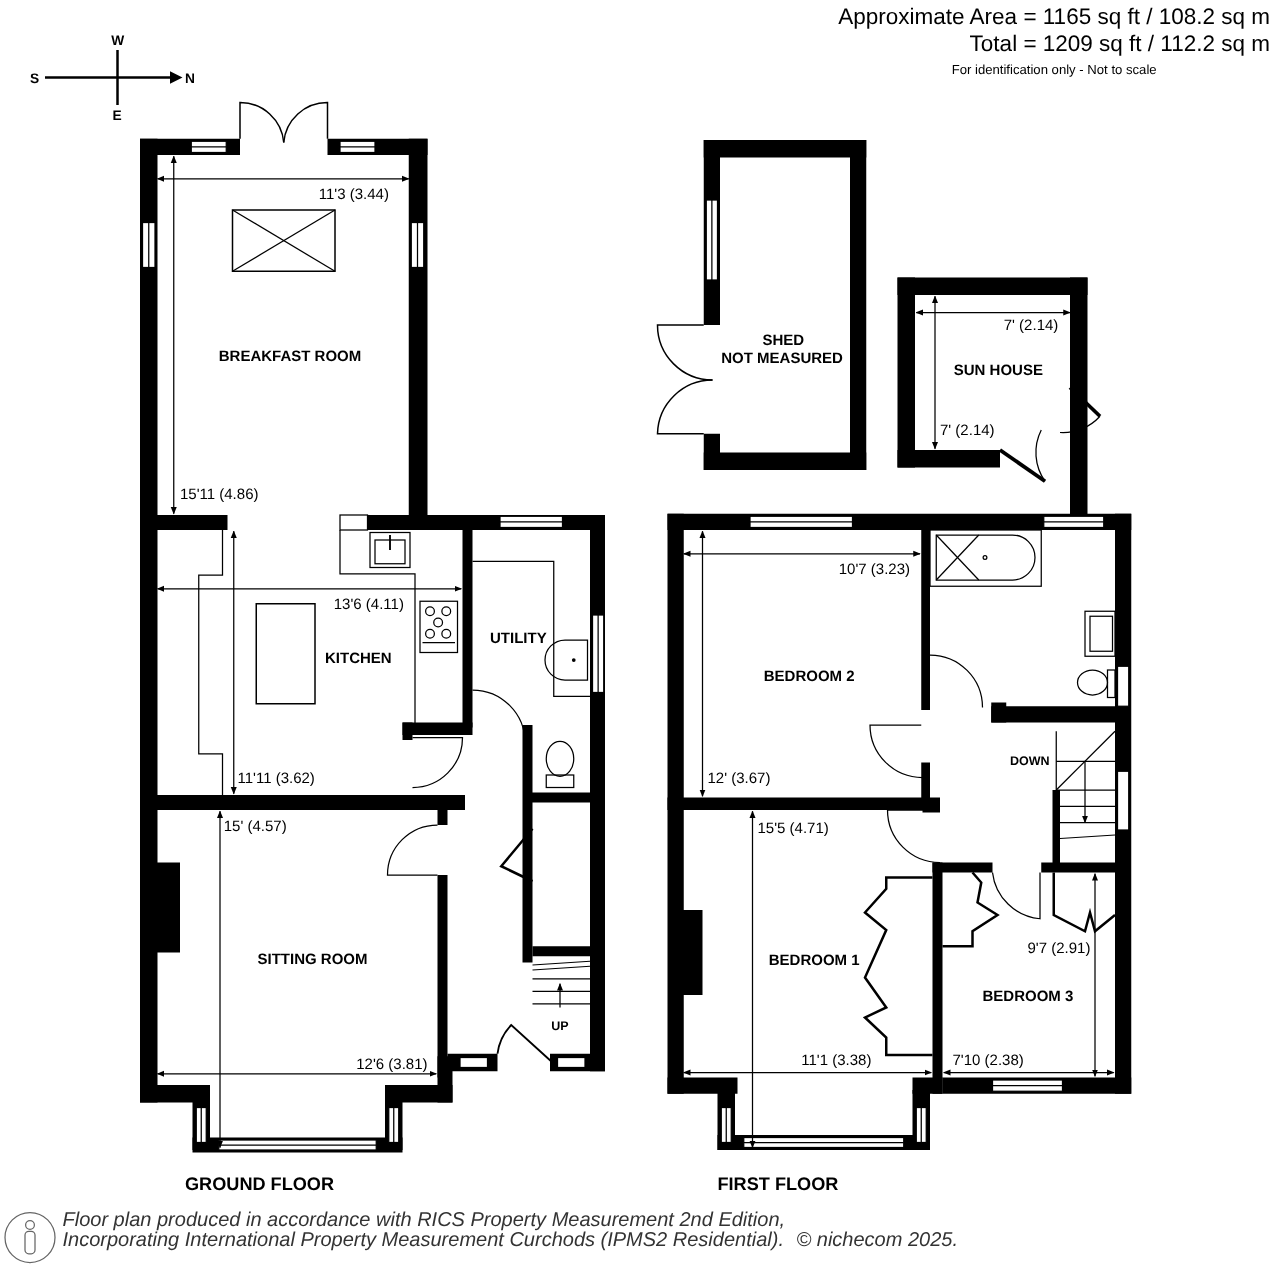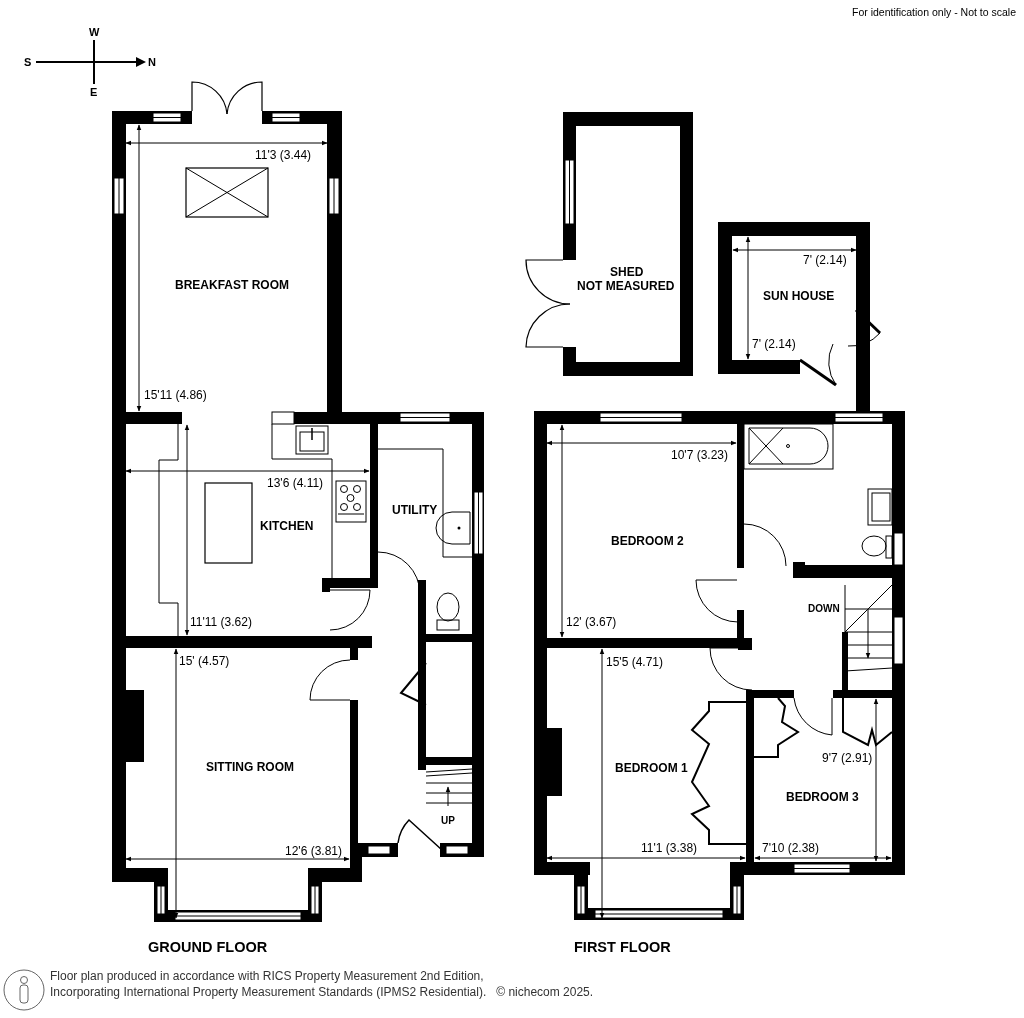--- a/index.html
+++ b/index.html
@@ -5,28 +5,30 @@
     html, body { margin: 0; padding: 0; background: #ffffff; }
     body { width: 1024px; height: 1018px; position: relative; overflow: hidden; font-family: "Liberation Sans", sans-serif; color: #000; }
     .area-block { position: absolute; right: 8px; top: 2px; text-align: right; }
     .area-line { font-size: 18px; line-height: 22px; }
     .area-note { font-size: 10.5px; margin-top: 4px; text-align: center; }
     svg.plan { position: absolute; left: 0; top: 0; }
     .lbl { font-family: "Liberation Sans", sans-serif; font-weight: bold; font-size: 12px; }
     .dim { font-family: "Liberation Sans", sans-serif; font-size: 12px; }
     .floor { font-family: "Liberation Sans", sans-serif; font-weight: bold; font-size: 14.5px; }
     .compass { font-family: "Liberation Sans", sans-serif; font-weight: bold; font-size: 11px; }
-    .footer { position: absolute; left: 50px; top: 969px; font-size: 12px; line-height: 15.5px; color: #333; }
+    .footer { position: absolute; left: 50px; top: 969px; font-size: 16px; line-height: 15.5px; color: #333; font-style: italic; }
     .footer .copy { margin-left: 10px; margin-top: 20px; }
     .footer-icon { position: absolute; left: 2px; top: 967px; }
   </style>
 </head>
 <body>
 
 <div class="area-block">
+  <div class="area-line">Approximate Area = 1165 sq ft / 108.2 sq m</div>
+  <div class="area-line">Total = 1209 sq ft / 112.2 sq m</div>
   <div class="area-note">For identification only - Not to scale</div>
 </div>
 
 <svg class="plan" width="1024" height="1018" viewBox="0 0 1024 1018" xmlns="http://www.w3.org/2000/svg">
   <defs>
     <marker id="arr" viewBox="0 0 10 10" refX="9" refY="5" markerWidth="6" markerHeight="6" orient="auto-start-reverse">
       <path d="M0,1 L10,5 L0,9 z" fill="#000"></path>
     </marker>
   </defs>
 
@@ -286,14 +288,14 @@
 </svg>
 
 <svg class="footer-icon" width="44" height="46" viewBox="0 0 44 46">
   <circle cx="22" cy="23" r="20" fill="none" stroke="#666" stroke-width="1"></circle>
   <circle cx="22" cy="13" r="3.5" fill="none" stroke="#666" stroke-width="1"></circle>
   <rect x="18" y="18" width="8" height="18" rx="3" fill="none" stroke="#666" stroke-width="1"></rect>
 </svg>
 
 <div class="footer">
   <div>Floor plan produced in accordance with RICS Property Measurement 2nd Edition,</div>
-  <div><span>Incorporating International Property Measurement Standards (IPMS2 Residential).</span><span class="copy">© nichecom 2025.</span></div>
+  <div><span>Incorporating International Property Measurement Curchods (IPMS2 Residential).</span><span class="copy">© nichecom 2025.</span></div>
 </div>
 
 </body></html>

